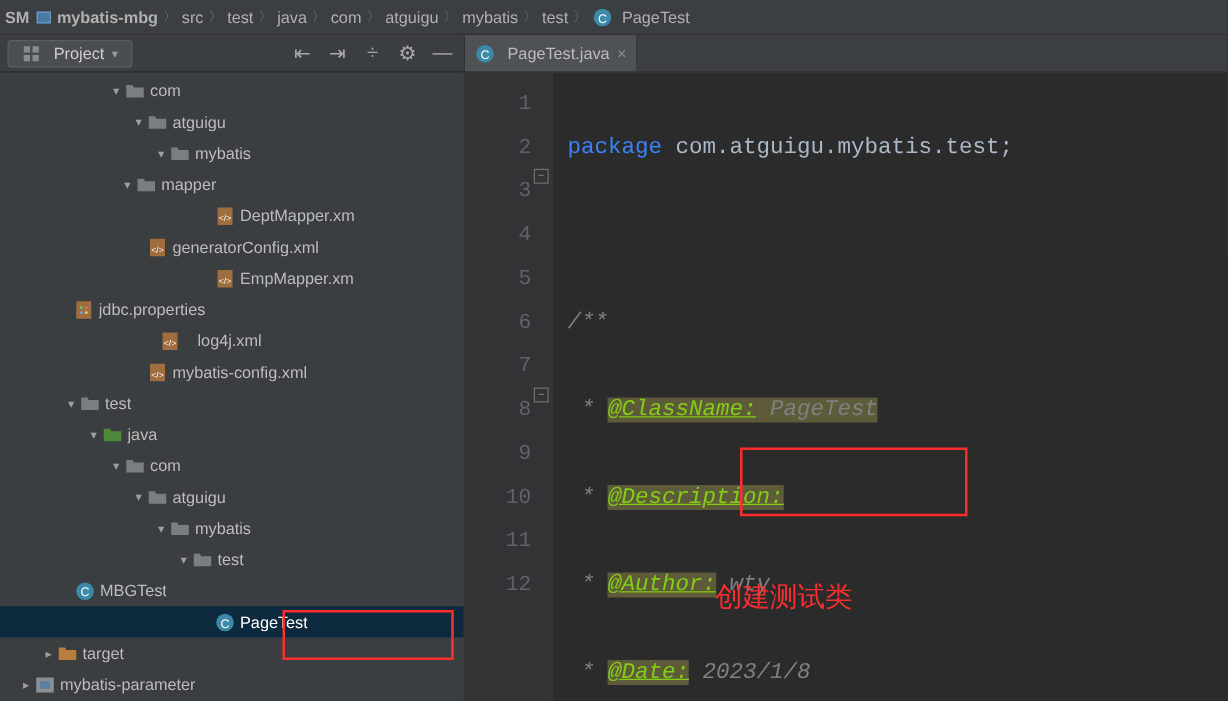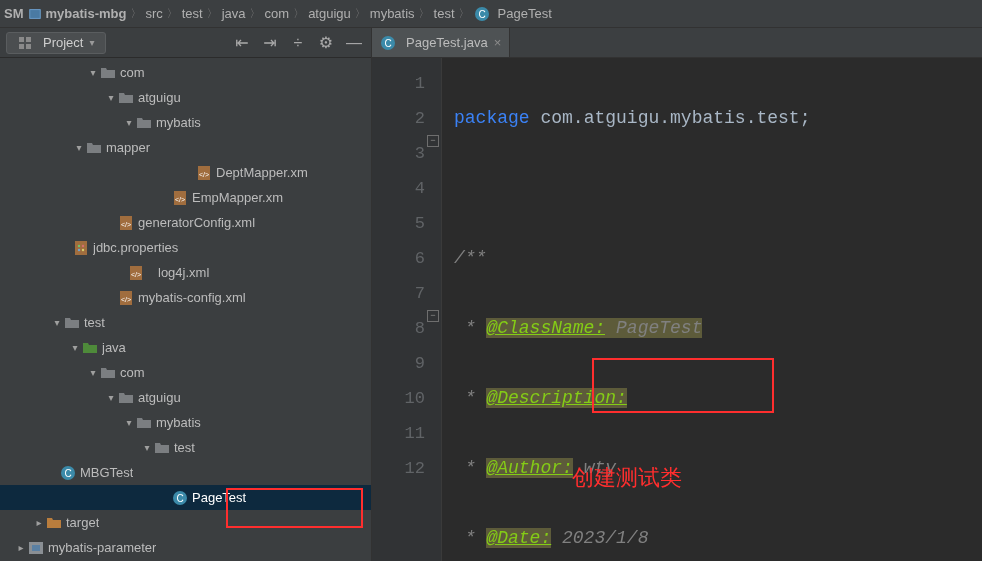--- a/index.html
+++ b/index.html
@@ -268,57 +268,57 @@
         </div>
         <div class="row" style="padding-left: 122px;">
           <span class="ar open"></span>
           <span class="ic">
             <svg viewBox="0 0 16 16" width="16" height="16">
               <use href="#i-folder"></use>
             </svg>
           </span>
           <span class="lbl">mybatis</span>
         </div>
-        <div class="row" style="padding-left: 72px; align-items: center;">
+        <div class="row" style="padding-left: 95px; align-items: center;">
           <span class="ar open"></span>
           <span class="ic">
             <svg viewBox="0 0 16 16" width="16" height="16">
               <use href="#i-folder"></use>
             </svg>
           </span>
           <span class="lbl">mapper</span>
         </div>
-        <div class="row" style="padding-left: 158px; margin-left: 24px;">
+        <div class="row" style="padding-left: 158px;">
           <span class="ar none"></span>
           <span class="ic">
             <svg viewBox="0 0 16 16" width="16" height="16">
               <use href="#i-xml"></use>
             </svg>
           </span>
           <span class="lbl">DeptMapper.xm</span>
         </div>
+        <div class="row" style="padding-left: 104px;">
+          <span class="ar none"></span>
+          <span class="ic">
+            <svg viewBox="0 0 16 16" width="16" height="16">
+              <use href="#i-xml"></use>
+            </svg>
+          </span>
+          <span class="lbl">generatorConfig.xml</span>
+        </div>
         <div class="row" style="padding-left: 158px;">
           <span class="ar none"></span>
           <span class="ic">
             <svg viewBox="0 0 16 16" width="16" height="16">
               <use href="#i-xml"></use>
             </svg>
           </span>
           <span class="lbl">EmpMapper.xm</span>
         </div>
-        <div class="row" style="padding-left: 104px;">
-          <span class="ar none"></span>
-          <span class="ic">
-            <svg viewBox="0 0 16 16" width="16" height="16">
-              <use href="#i-xml"></use>
-            </svg>
-          </span>
-          <span class="lbl">generatorConfig.xml</span>
-        </div>
-        <div class="row" style="padding-left: 45px; margin-left: 14px;">
+        <div class="row" style="padding-left: 45px;">
           <span class="ar none"></span>
           <span class="ic">
             <svg viewBox="0 0 16 16" width="16" height="16">
               <use href="#i-props"></use>
             </svg>
           </span>
           <span class="lbl">jdbc.properties</span>
         </div>
         <div class="row" style="padding-left: 104px; gap: 10px;">
           <span class="ar none"></span>

